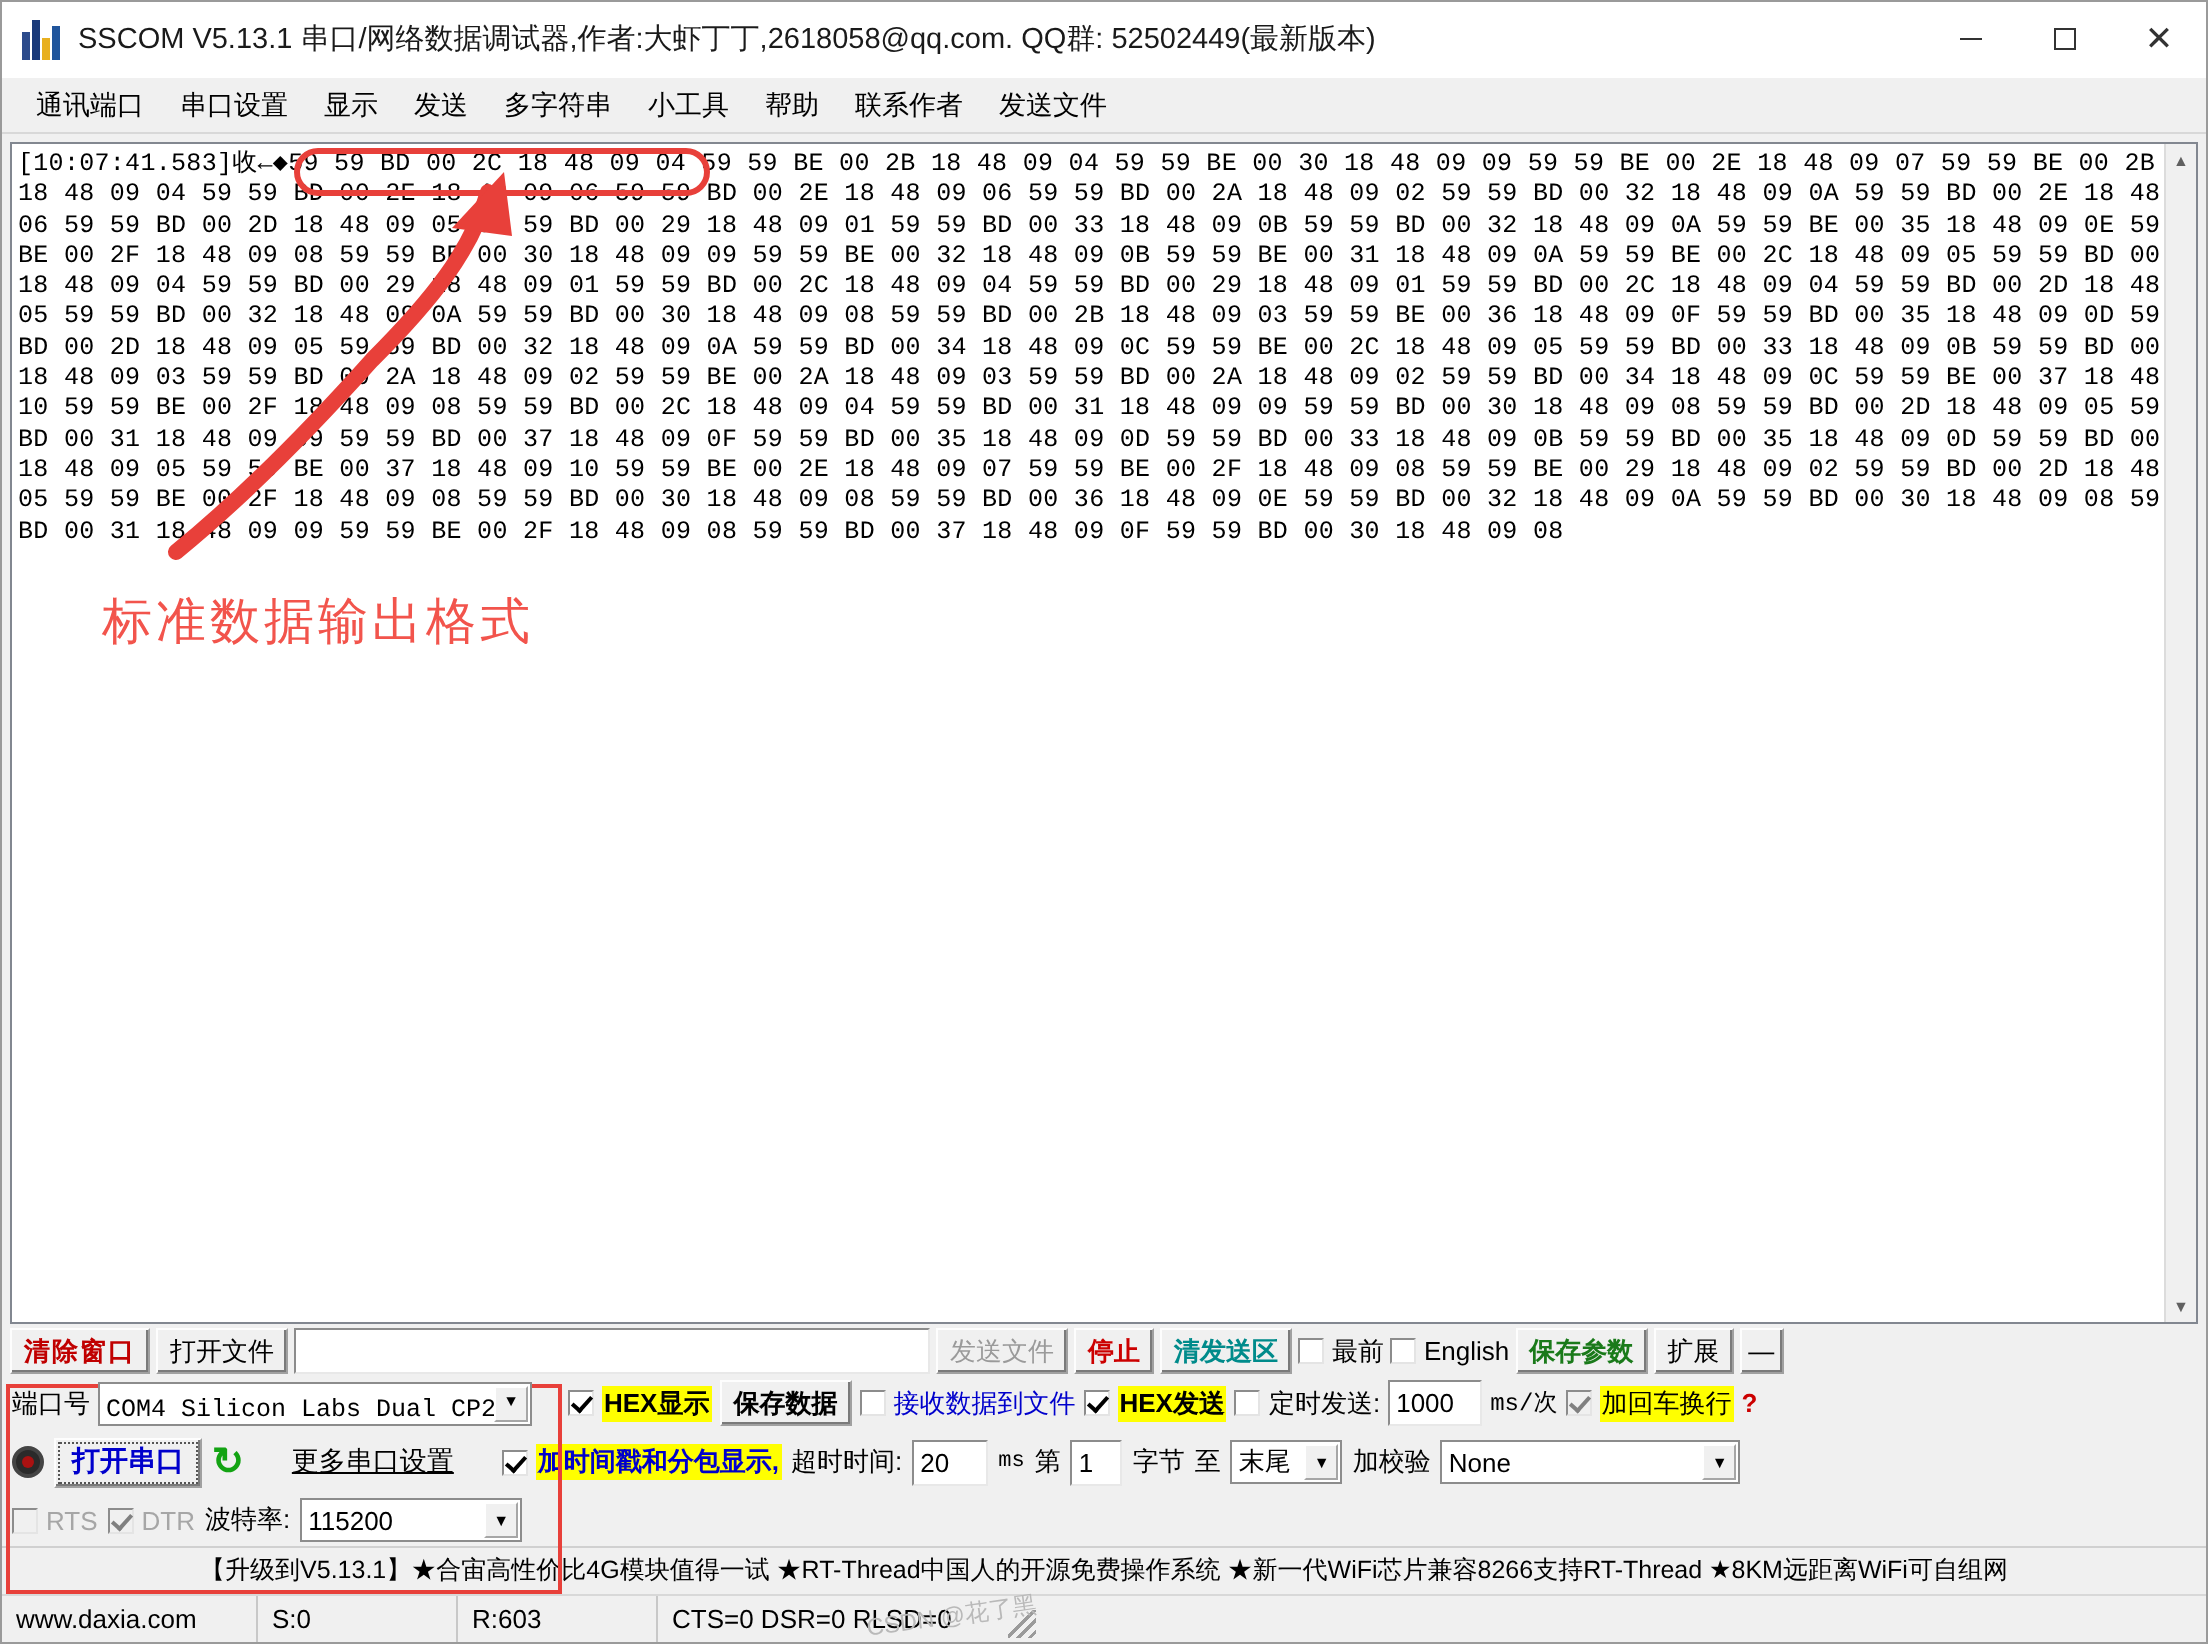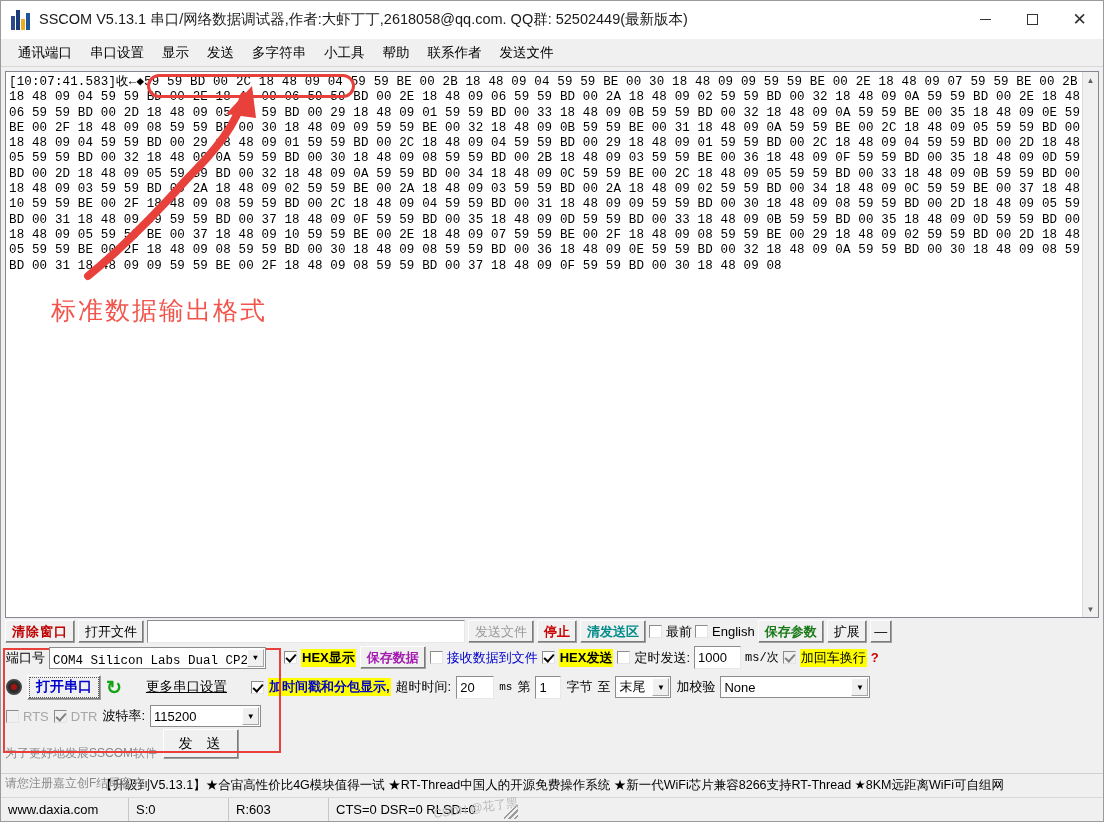--- a/index.html
+++ b/index.html
@@ -143,21 +143,21 @@
     height: 23px;
     display: flex; align-items: center; justify-content: center;
     white-space: nowrap;
     color: #000;
   }
   .btn-clear { color: #c00000; font-weight: bold; letter-spacing: 1px; }
   .btn-stop { color: #cc0000; font-weight: bold; }
   .btn-clearsend { color: #008b8b; font-weight: bold; }
   .btn-saveparam { color: #1a7a1a; font-weight: bold; }
   .btn-sendfile { color: #9a9a9a; }
-  .btn-savedata { color: #a21caf; font-weight: bold; }
+  .btn-savedata { color: #000000; font-weight: bold; }
   .input-text {
     background: #ffffff;
     border: 1px solid #8c8c8c;
     border-right-color: #e8e8e8; border-bottom-color: #e8e8e8;
     height: 23px;
     font-size: 13px;
     padding: 0 3px;
     font-family: "Liberation Sans", sans-serif;
     color: #000;
   }
@@ -453,27 +453,20 @@
         <span class="cbbox dis checked"></span>
         <span class="dis-txt">DTR</span>
       </div>
       <span class="row-label">波特率:</span>
       <div class="select" style="width: 111px; font-family:'Liberation Sans',sans-serif; font-size:13px;">
         <span>115200</span>
         <span class="arrow">▼</span>
       </div>
     </div>
 
-    <div class="row row-reg">
-      <div class="reg-text">
-        <span>为了更好地发展SSCOM软件</span><br>
-        <span>请您注册嘉立创F结尾客户</span>
-      </div>
-      <div class="btn btn-send">发  送</div>
-    </div>
 
   </div>
 
   <div class="adbar">
     <b>【升级到V5.13.1】★合宙高性价比4G模块值得一试 ★RT-Thread中国人的开源免费操作系统 ★新一代WiFi芯片兼容8266支持RT-Thread ★8KM远距离WiFi可自组网</b>
   </div>
 
   <div class="statusbar">
     <div class="st-cell" style="width:128px;">www.daxia.com</div>
     <div class="st-cell" style="width:100px;">S:0</div>

